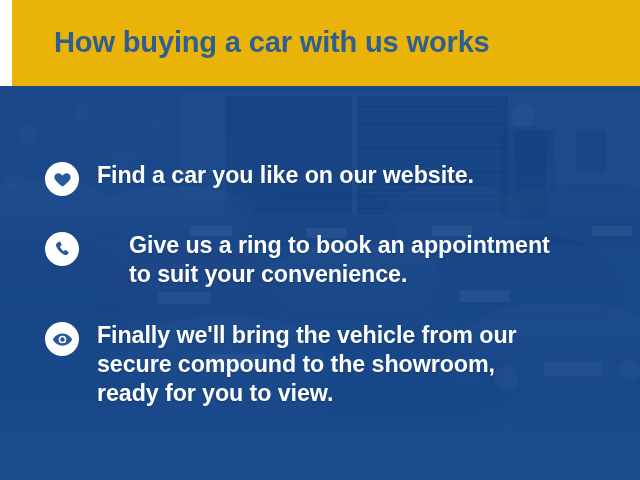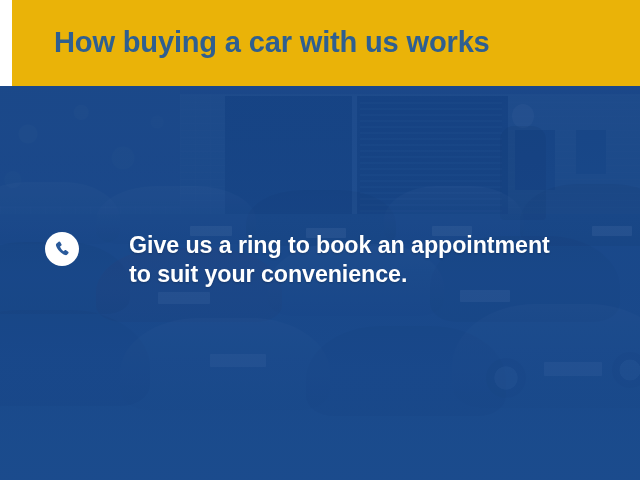--- a/index.html
+++ b/index.html
@@ -303,26 +303,45 @@
 
   <div class="photo-overlay"></div>
   <div class="photo-tint"></div>
 
   <div class="header-band">
     <div class="page-title">How buying a car with us works</div>
   </div>
 
   <div class="steps">
 
+    <div class="step step-1">
+      <div class="step-icon">
+        <svg width="19" height="19" viewBox="0 0 24 24" aria-hidden="true">
+          <path d="M12 21s-7.5-4.9-9.6-9.2C.7 8.3 2.6 4.6 6.2 4.1c2.2-.3 4.3 1 5.8 2.9 1.5-1.9 3.6-3.2 5.8-2.9 3.6.5 5.5 4.2 3.8 7.7C19.5 16.1 12 21 12 21z" fill="#2a5a9b"></path>
+        </svg>
+      </div>
+      <div class="step-text">Find a car you like on our website.</div>
+    </div>
 
     <div class="step step-2">
       <div class="step-icon">
         <svg width="18" height="18" viewBox="0 0 24 24" aria-hidden="true">
           <path d="M7.6 2.3c.7-.4 1.6-.2 2 .5l1.7 2.9c.4.7.2 1.6-.5 2l-1.4.9c.5 2.2 2.8 5.3 5.1 6.5l1-1.3c.5-.6 1.4-.8 2-.3l2.7 2c.6.5.8 1.4.3 2l-1.2 1.6c-.7 1-2 1.4-3.2 1C11.3 18.6 5.4 12.6 4 7.4c-.3-1.2.1-2.4 1.1-3.1l2.5-2z" fill="#2a5a9b"></path>
         </svg>
       </div>
       <div class="step-text">Give us a ring to book an appointment
 to suit your convenience.</div>
     </div>
 
+    <div class="step step-3">
+      <div class="step-icon">
+        <svg width="21" height="21" viewBox="0 0 24 24" aria-hidden="true">
+          <path d="M12 5C6.8 5 2.6 8.4 1 12c1.6 3.6 5.8 7 11 7s9.4-3.4 11-7c-1.6-3.6-5.8-7-11-7zm0 11.4A4.4 4.4 0 1 1 12 7.6a4.4 4.4 0 0 1 0 8.8z" fill="#2a5a9b"></path>
+          <circle cx="12" cy="12" r="2.5" fill="#2a5a9b"></circle>
+        </svg>
+      </div>
+      <div class="step-text">Finally we'll bring the vehicle from our
+secure compound to the showroom,
+ready for you to view.</div>
+    </div>
 
   </div>
 </div>
 
 </body></html>

